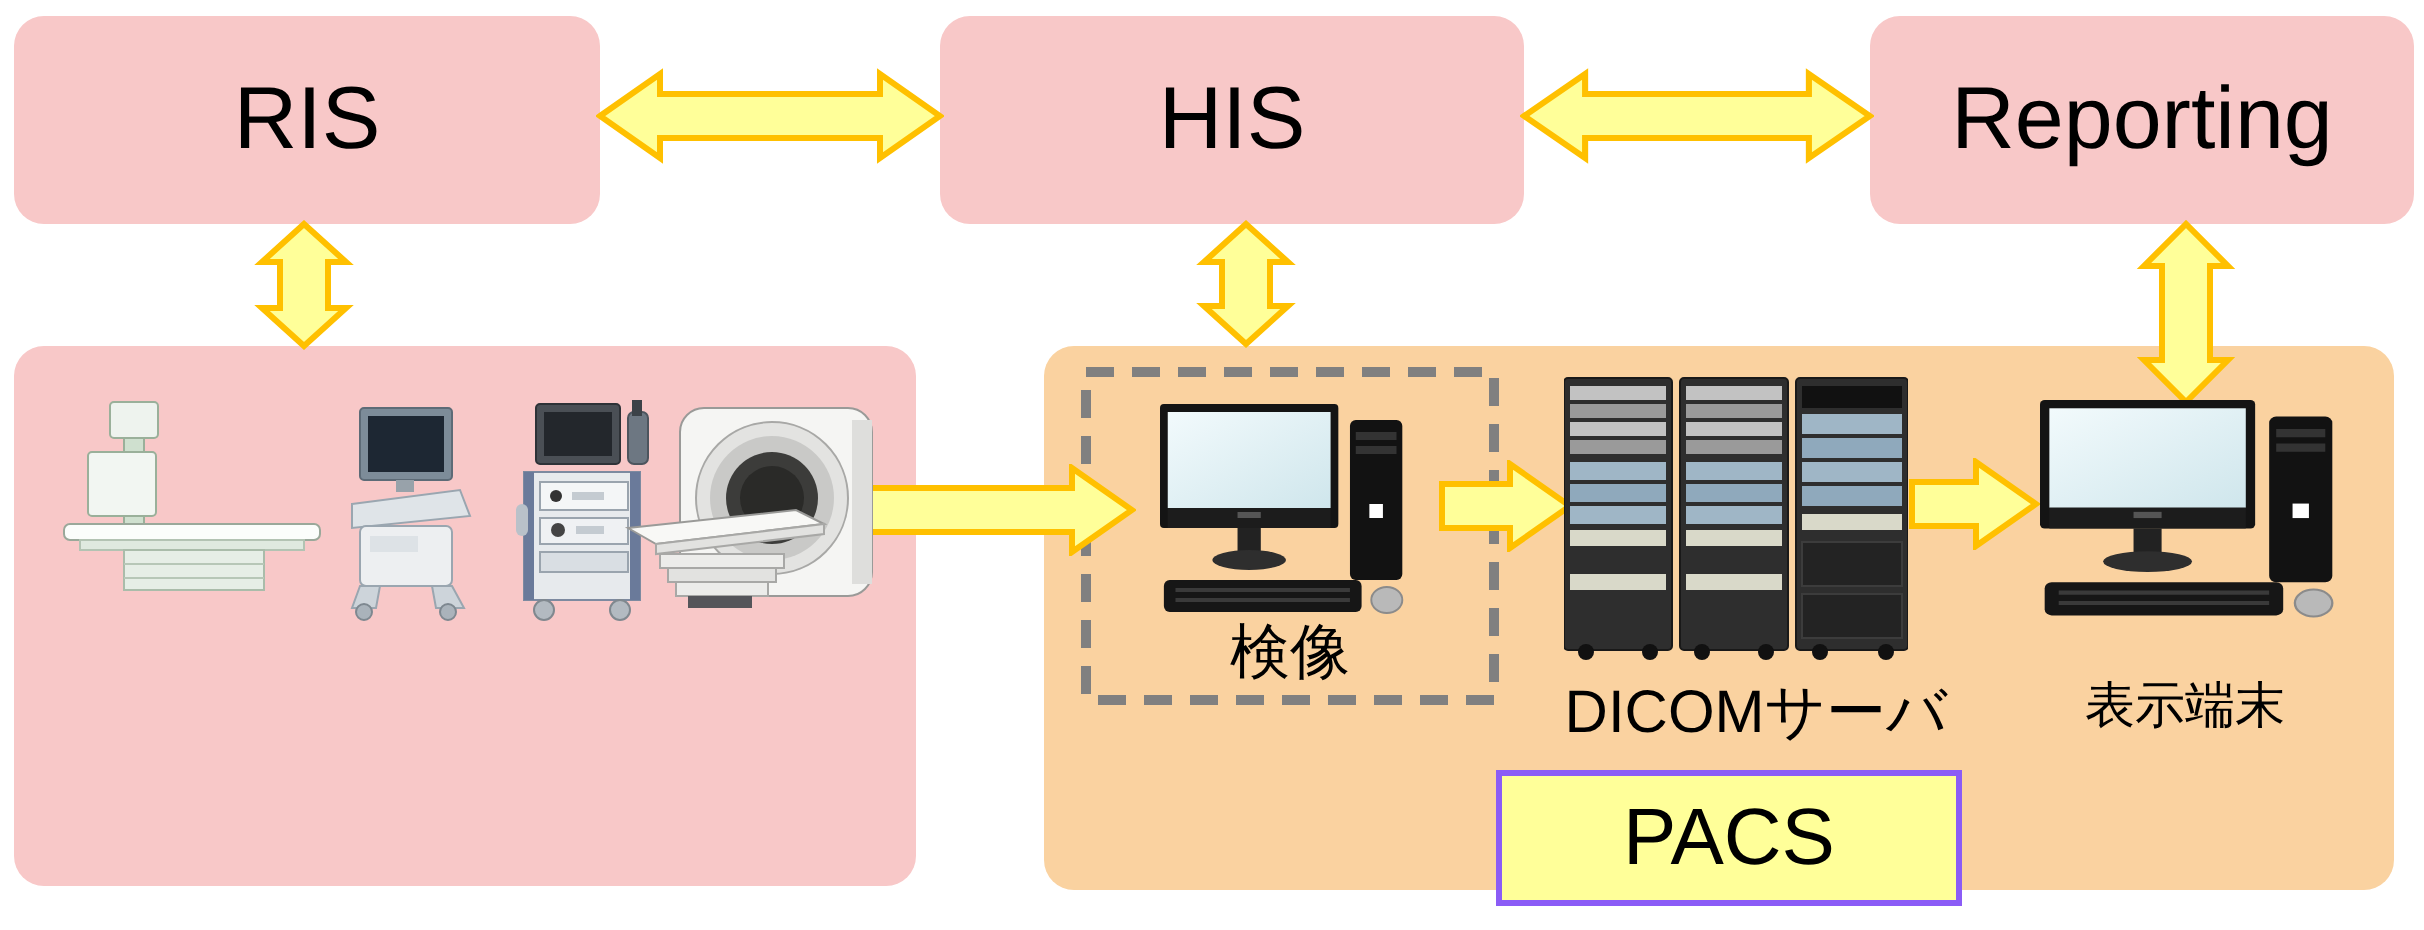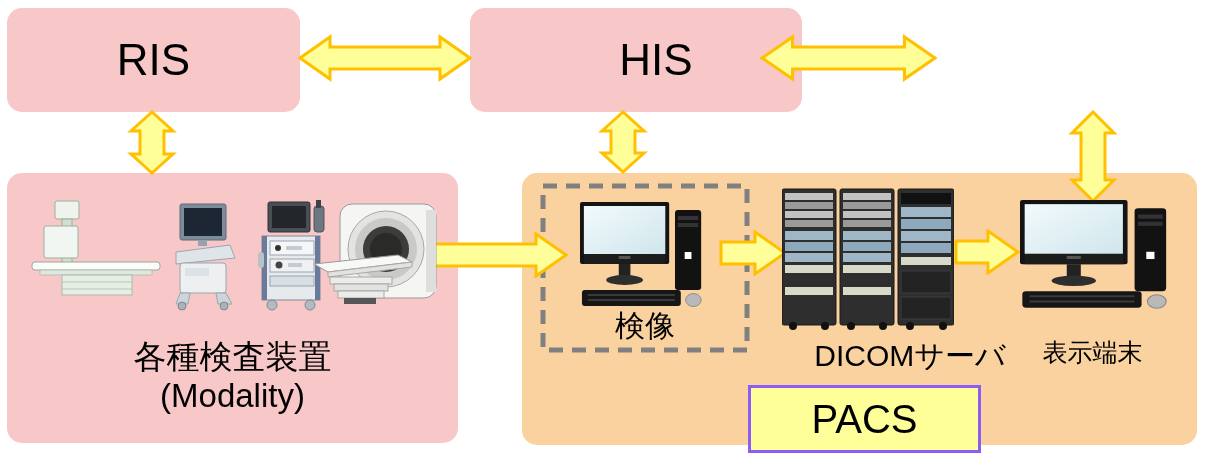--- a/index.html
+++ b/index.html
@@ -6,55 +6,58 @@
   #stage{
     position:relative;width:1212px;height:465px;background:#ffffff;overflow:hidden;
     font-family:"Liberation Sans", sans-serif;color:#000;
   }
   .pbox{ 
     position:absolute;background:#F8C8C8;border-radius:15px;
     display:flex;align-items:center;justify-content:center;
   }
   .pbox .lbl{font-size:44px;line-height:1;}
   #ris-box{left:7px;top:8px;width:293px;height:104px;}
-  #his-box{left:470px;top:8px;width:292px;height:104px;padding-left:40px;}
+  #his-box{left:470px;top:8px;width:292px;height:104px;}
   #reporting-box{left:935px;top:8px;width:272px;height:104px;}
 
   #modality-box{position:absolute;left:7px;top:173px;width:451px;height:270px;
     background:#F8C8C8;border-radius:15px;}
   #pacs-area{position:absolute;left:522px;top:173px;width:675px;height:272px;
     background:#FAD2A0;border-radius:15px;}
 
   .svgabs{position:absolute;}
 
   #modality-label{position:absolute;left:7px;top:337px;width:451px;text-align:center;
     font-size:33px;line-height:39px;}
   #kensho-label{position:absolute;left:540px;top:306px;width:210px;text-align:center;
     font-size:30px;color:#000000;}
-  #dicom-label{position:absolute;left:800px;top:336px;width:220px;text-align:center;
+  #dicom-label{position:absolute;left:768px;top:336px;width:220px;text-align:center;
     font-size:30px;}
   #terminal-label{position:absolute;left:1005px;top:336px;width:175px;text-align:center;
     font-size:25px;}
 
   #pacs-label-box{position:absolute;left:748px;top:385px;width:227px;height:62px;
     background:#FFFF99;border:3px solid #8b5cf6;
     display:flex;align-items:center;justify-content:center;font-size:40px;}
 
   .arrow polygon{fill:#FFFF99;stroke:#FFC000;stroke-width:3;stroke-linejoin:miter;}
 </style>
 </head>
 <body>
 
 <div id="stage">
 
   <div class="pbox" id="ris-box">
     <span class="lbl">RIS</span>
   </div>
   <div class="pbox" id="his-box">
     <span class="lbl">HIS</span>
+  </div>
+  <div class="pbox" id="reporting-box">
+    <span class="lbl">Reporting</span>
   </div>
 
   <div id="modality-box"></div>
   <div id="pacs-area"></div>
 
   <svg class="svgabs" style="left:540px;top:183px" width="210" height="170" viewBox="0 0 210 170">
     <rect x="3" y="3" width="204" height="164" fill="none" stroke="#808080" stroke-width="5" stroke-dasharray="14 9"></rect>
   </svg>
 
   <svg class="svgabs arrow" style="left:298px;top:34px" width="174" height="48" viewBox="0 0 174 48">
@@ -221,24 +224,20 @@
     <rect x="98" y="8" width="27" height="80" rx="3" fill="#121212"></rect>
     <rect x="101" y="14" width="21" height="4" fill="#333"></rect>
     <rect x="101" y="21" width="21" height="4" fill="#333"></rect>
     <rect x="108" y="50" width="7" height="7" fill="#fff"></rect>
     <rect x="2" y="88" width="102" height="16" rx="3" fill="#161616"></rect>
     <line x1="8" y1="93" x2="98" y2="93" stroke="#3a3a3a" stroke-width="2"></line>
     <line x1="8" y1="98" x2="98" y2="98" stroke="#3a3a3a" stroke-width="2"></line>
     <ellipse cx="117" cy="98" rx="8" ry="6.5" fill="#b9b9b9" stroke="#8b8b8b"></ellipse>
   </svg>
 
-  <div id="modality-label">
-    <div>各種検査装置</div>
-    <div>(Modality)</div>
-  </div>
   <div id="kensho-label">検像</div>
   <div id="dicom-label">DICOMサーバ</div>
   <div id="terminal-label">表示端末</div>
 
   <div id="pacs-label-box">
     <span>PACS</span>
   </div>
 
 </div>
 

